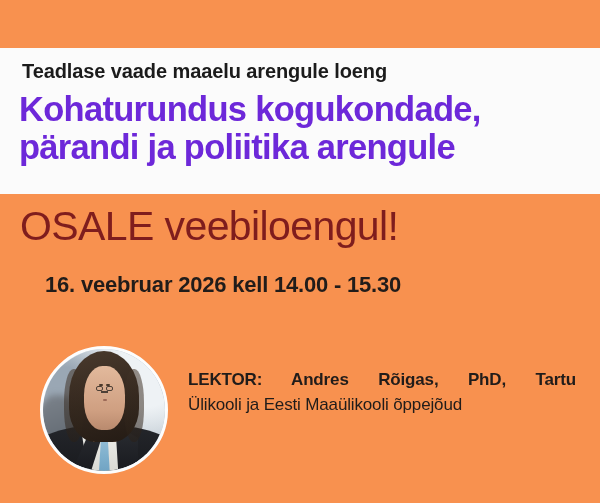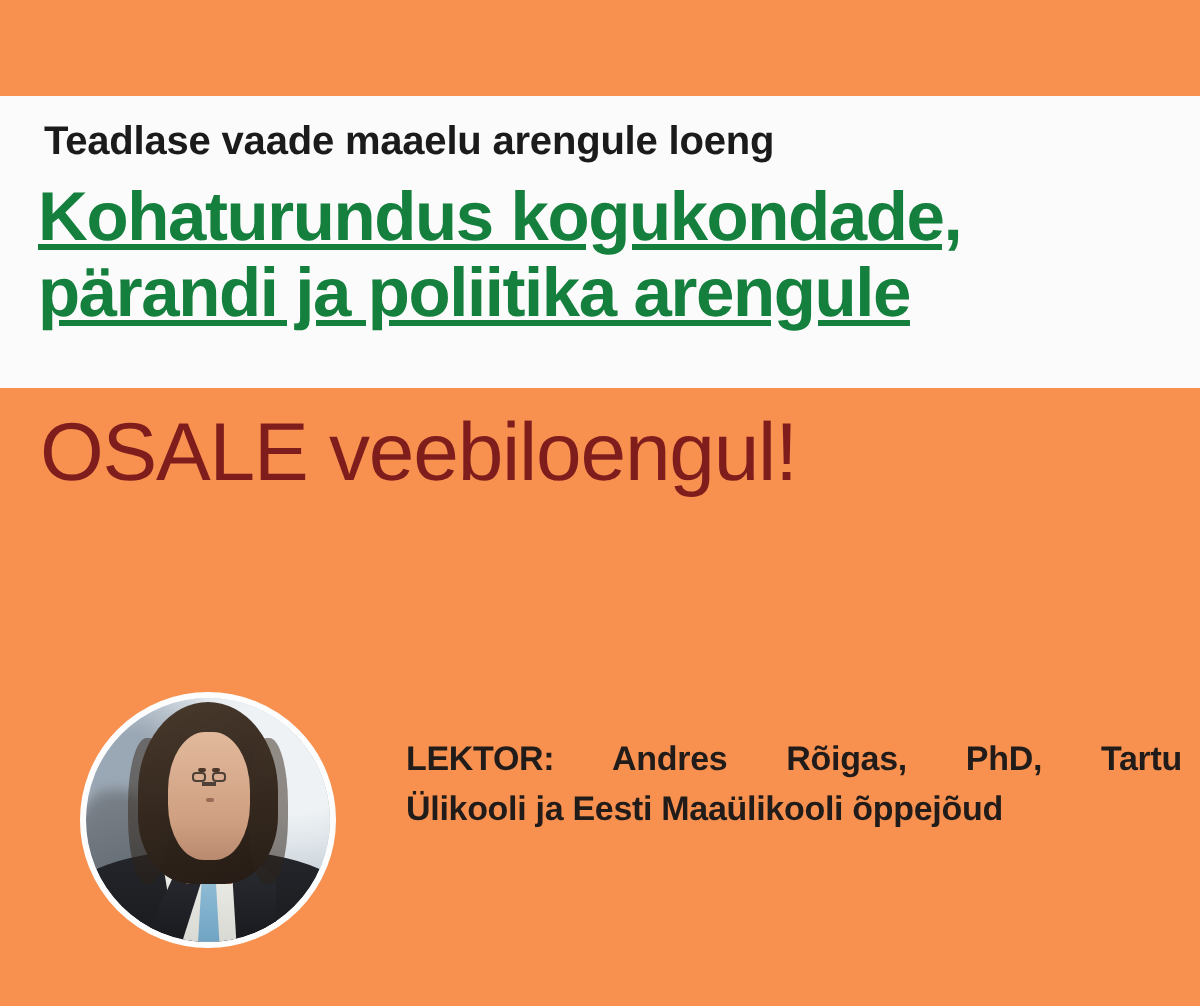--- a/index.html
+++ b/index.html
@@ -43,22 +43,21 @@
 
   .title {
     position: absolute;
     left: 19px;
     top: 42px;
     width: 570px;
     font-size: 34.5px;
     font-weight: 700;
     line-height: 38px;
     letter-spacing: -0.7px;
-    color: #15803d;
-    text-decoration: underline;
+    color: #6d28d9;
   }
   .title .line {
     display: block;
     white-space: nowrap;
   }
 
   
   .cta {
     position: absolute;
     left: 20px;
@@ -250,51 +249,51 @@
   
   .lecturer {
     position: absolute;
     left: 188px;
     top: 367px;
     width: 388px;
     font-size: 17px;
     line-height: 25px;
     color: #211c1a;
     letter-spacing: -0.15px;
-    margin-left: 15px;
   }
   .lecturer .l1 {
     display: block;
     font-weight: 700;
     text-align: justify;
     text-align-last: justify;
     white-space: normal;
   }
   .lecturer .l2 {
     display: block;
-    font-weight: 700;
+    font-weight: 400;
     white-space: nowrap;
   }
 </style>
 </head>
 <body>
 
 <div class="poster">
 
   <div class="headline-band">
     <div class="kicker">Teadlase vaade maaelu arengule loeng</div>
 
     <div class="title">
       <span class="line">Kohaturundus kogukondade,</span>
       <span class="line">pärandi ja poliitika arengule</span>
     </div>
   </div>
 
   <div class="cta">OSALE veebiloengul!</div>
 
+  <div class="datetime">16. veebruar 2026 kell 14.00 - 15.30</div>
 
   <div class="portrait">
     <div class="photo">
       <div class="ph-bg"></div>
       <div class="ph-bgblob"></div>
       <div class="ph-suit"></div>
       <div class="ph-shirt"></div>
       <div class="ph-tie"></div>
       <div class="ph-lapel-l"></div>
       <div class="ph-lapel-r"></div>

